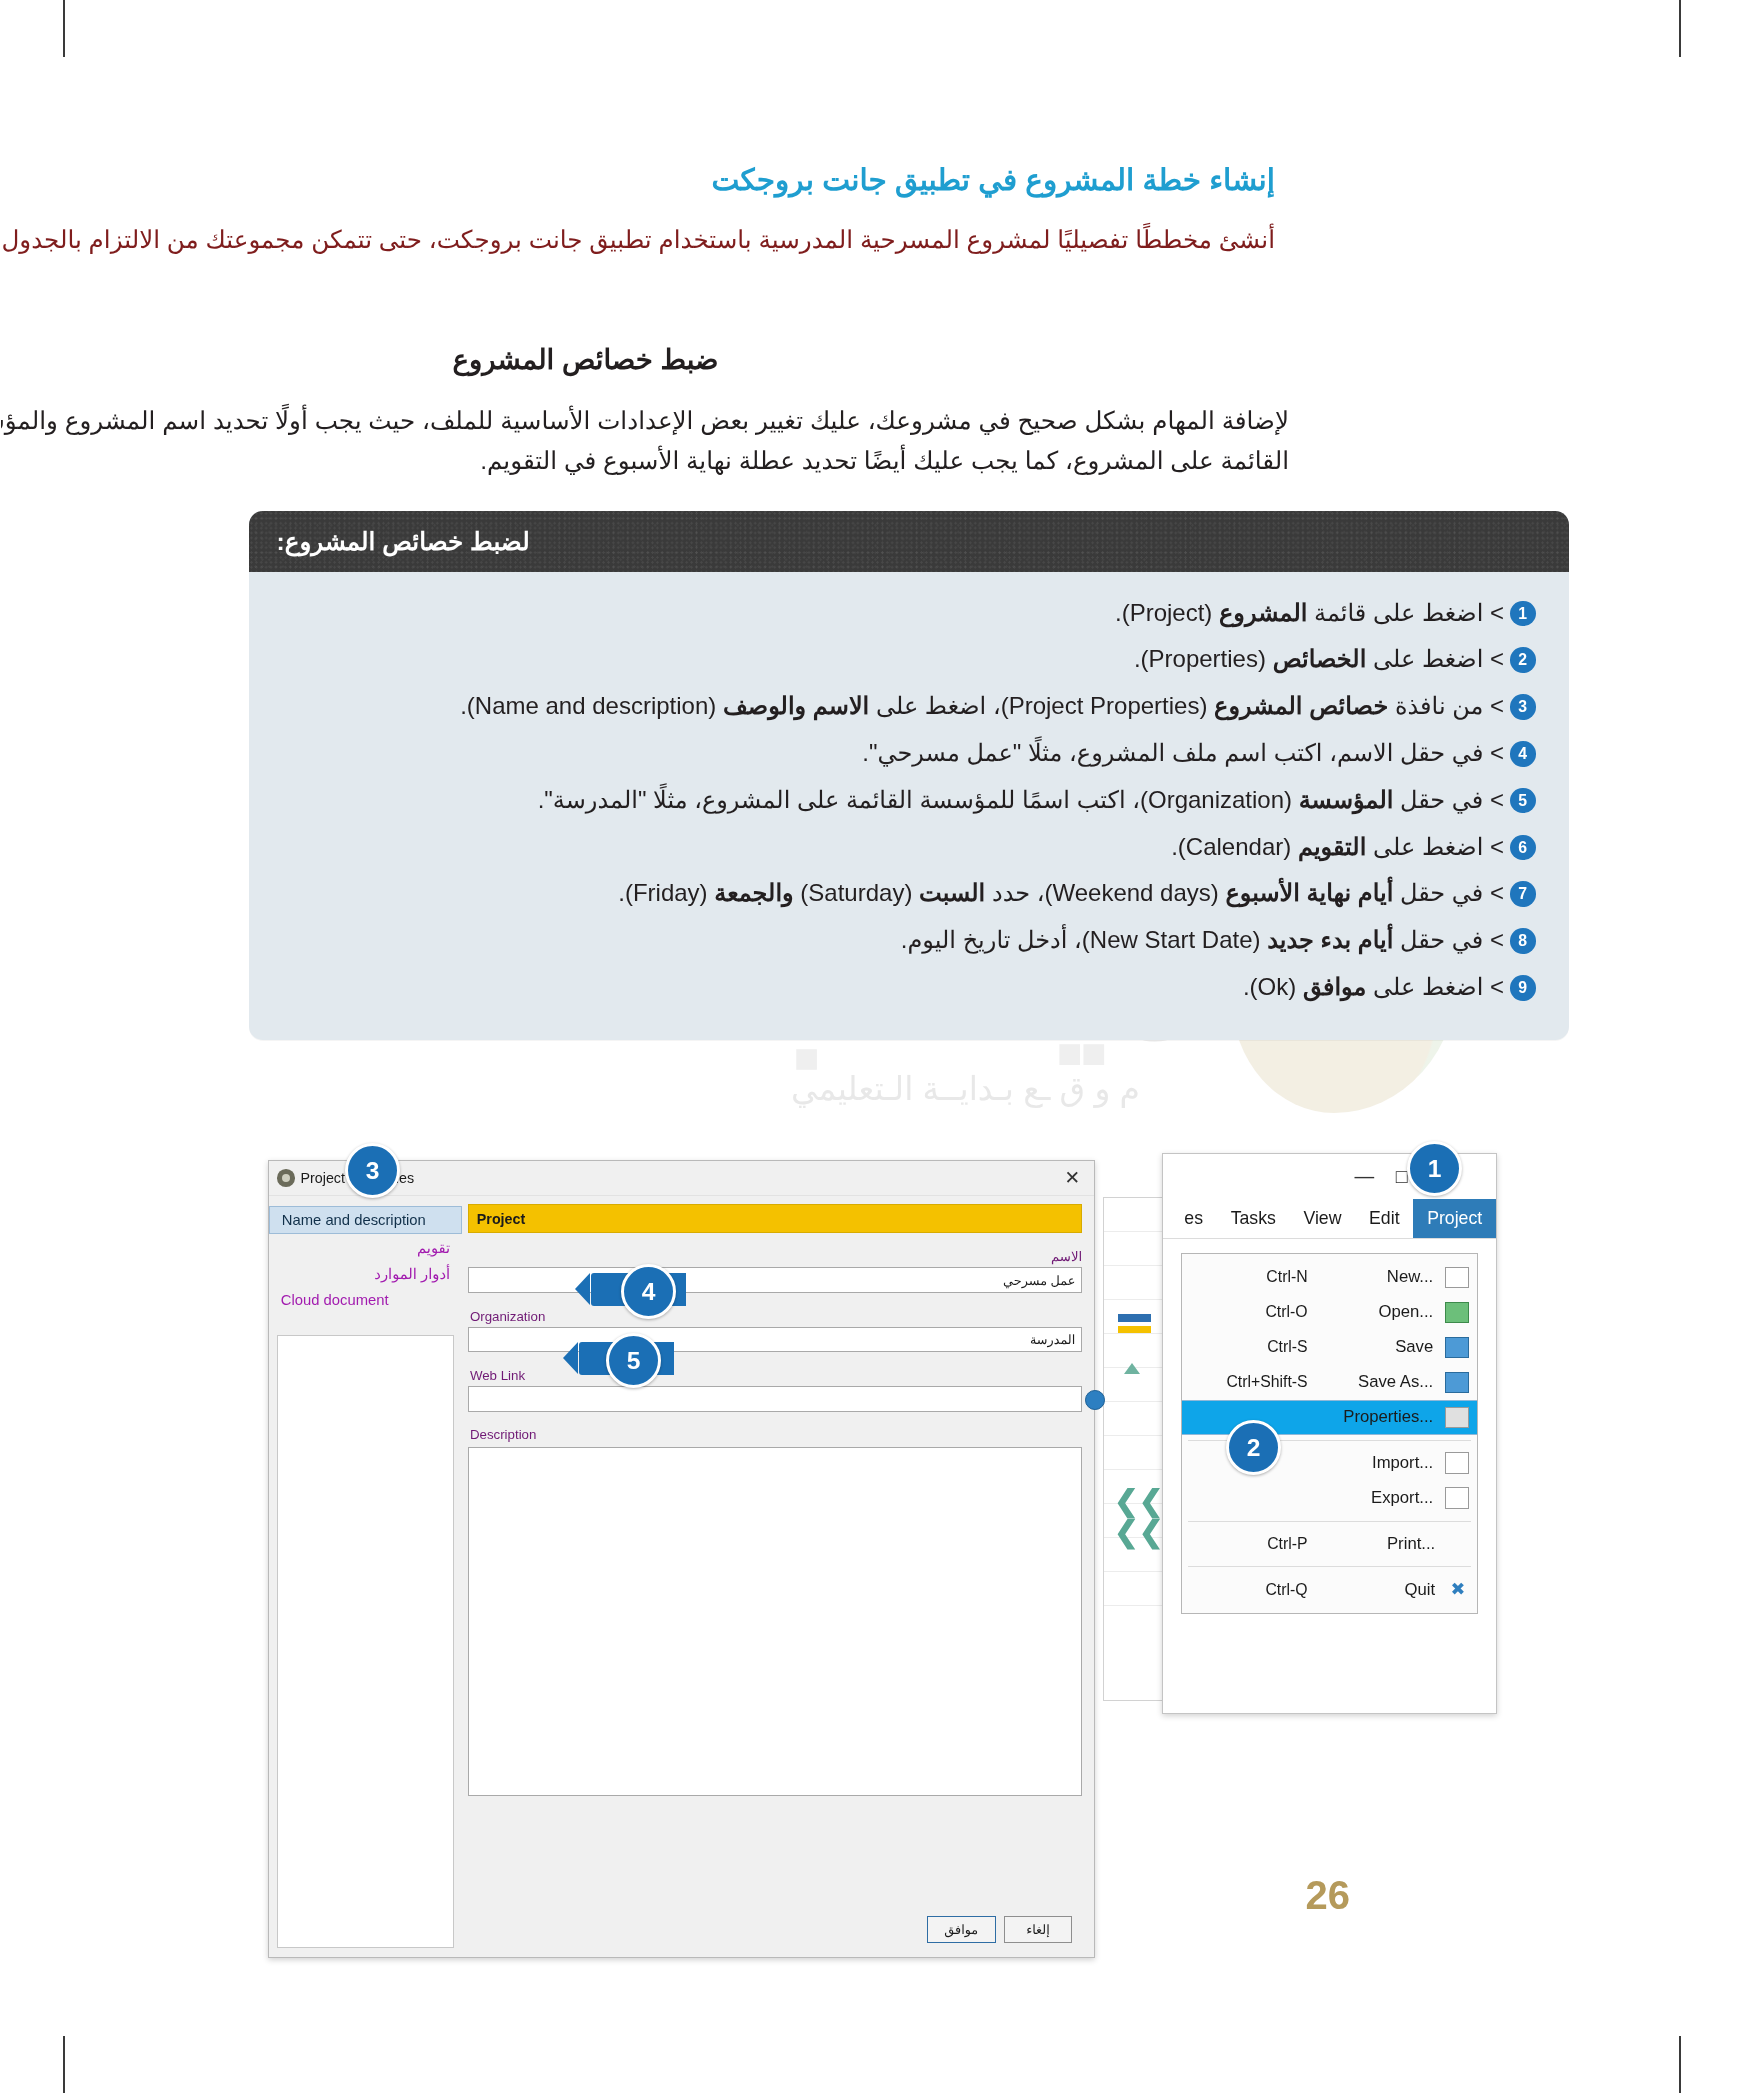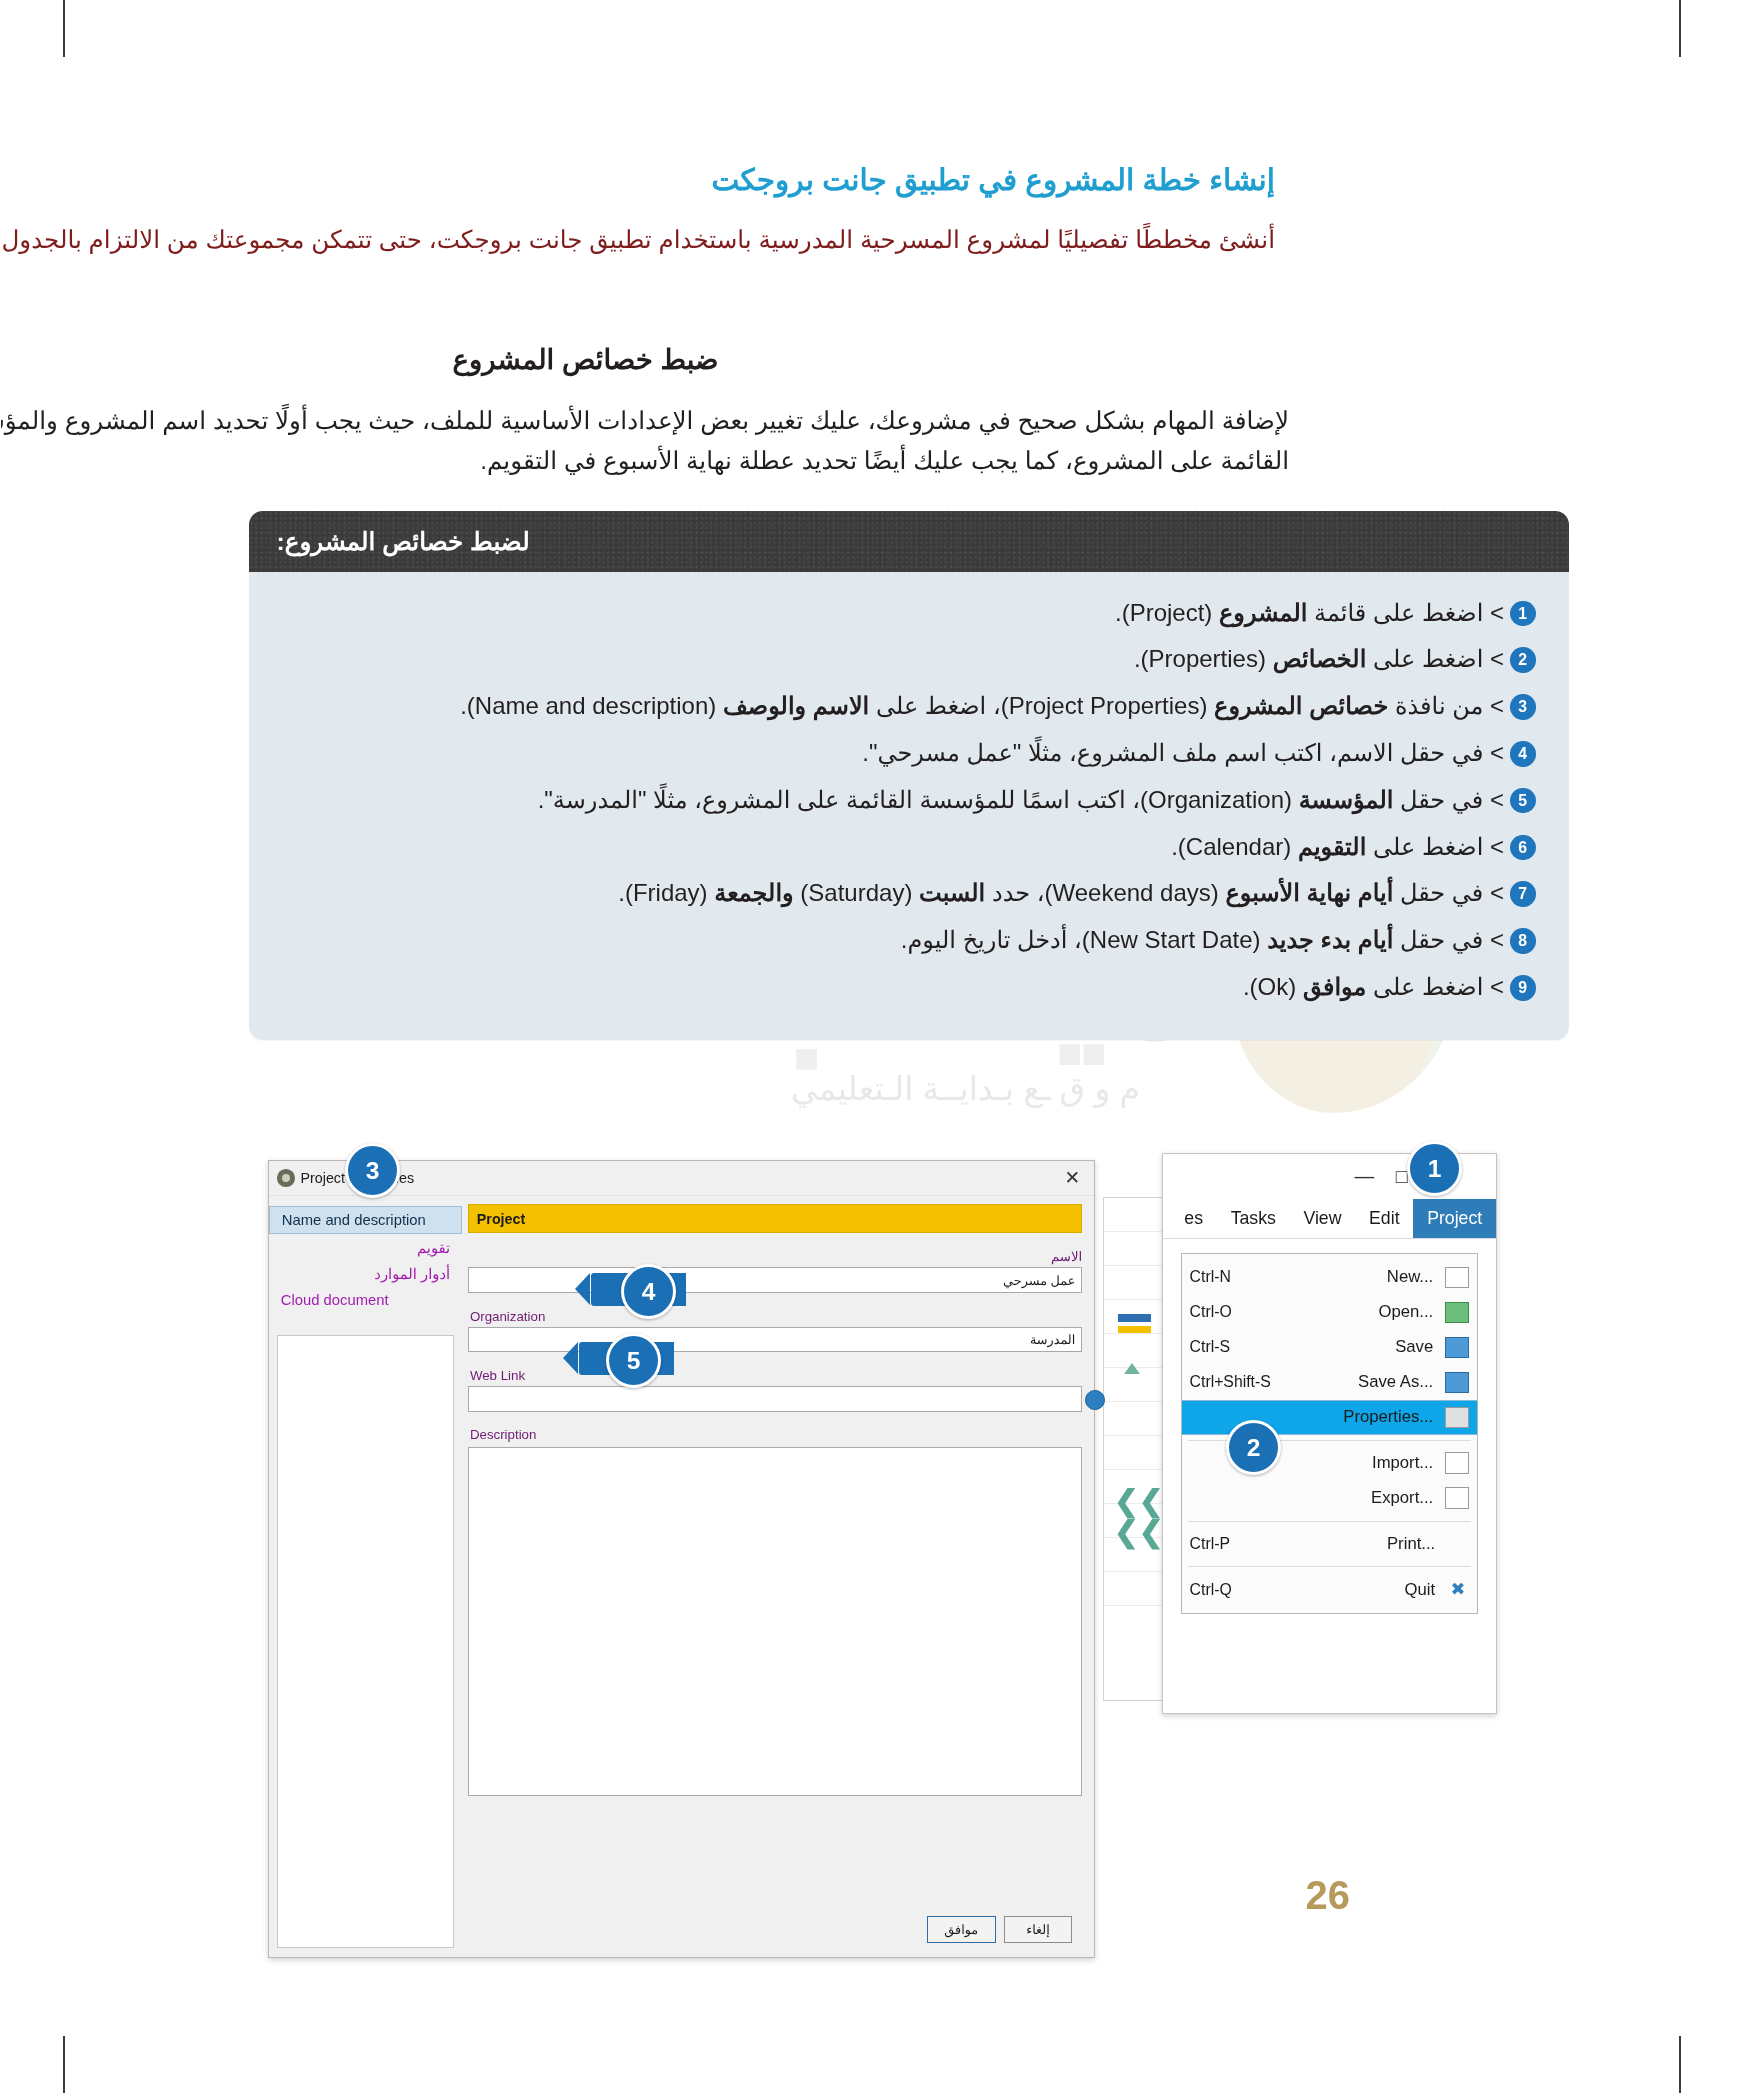--- a/index.html
+++ b/index.html
@@ -341,21 +341,21 @@
     height:35px;
     display:flex;
     align-items:center;
     font-size:16.7px;
     color:#1b1b1b;
     padding:0 7.9px;
     box-sizing:border-box;
   }
   .dd-row .acc {
     width:118px;
-    text-align:left;
+    text-align:right;
     color:#1b1b1b;
     font-size:15.8px;
   }
   .dd-row .lbl {
     flex:1;
     text-align:right;
     padding-right:9.9px;
   }
   .dd-row .ico {
     width:21.7px; height:19.7px;

